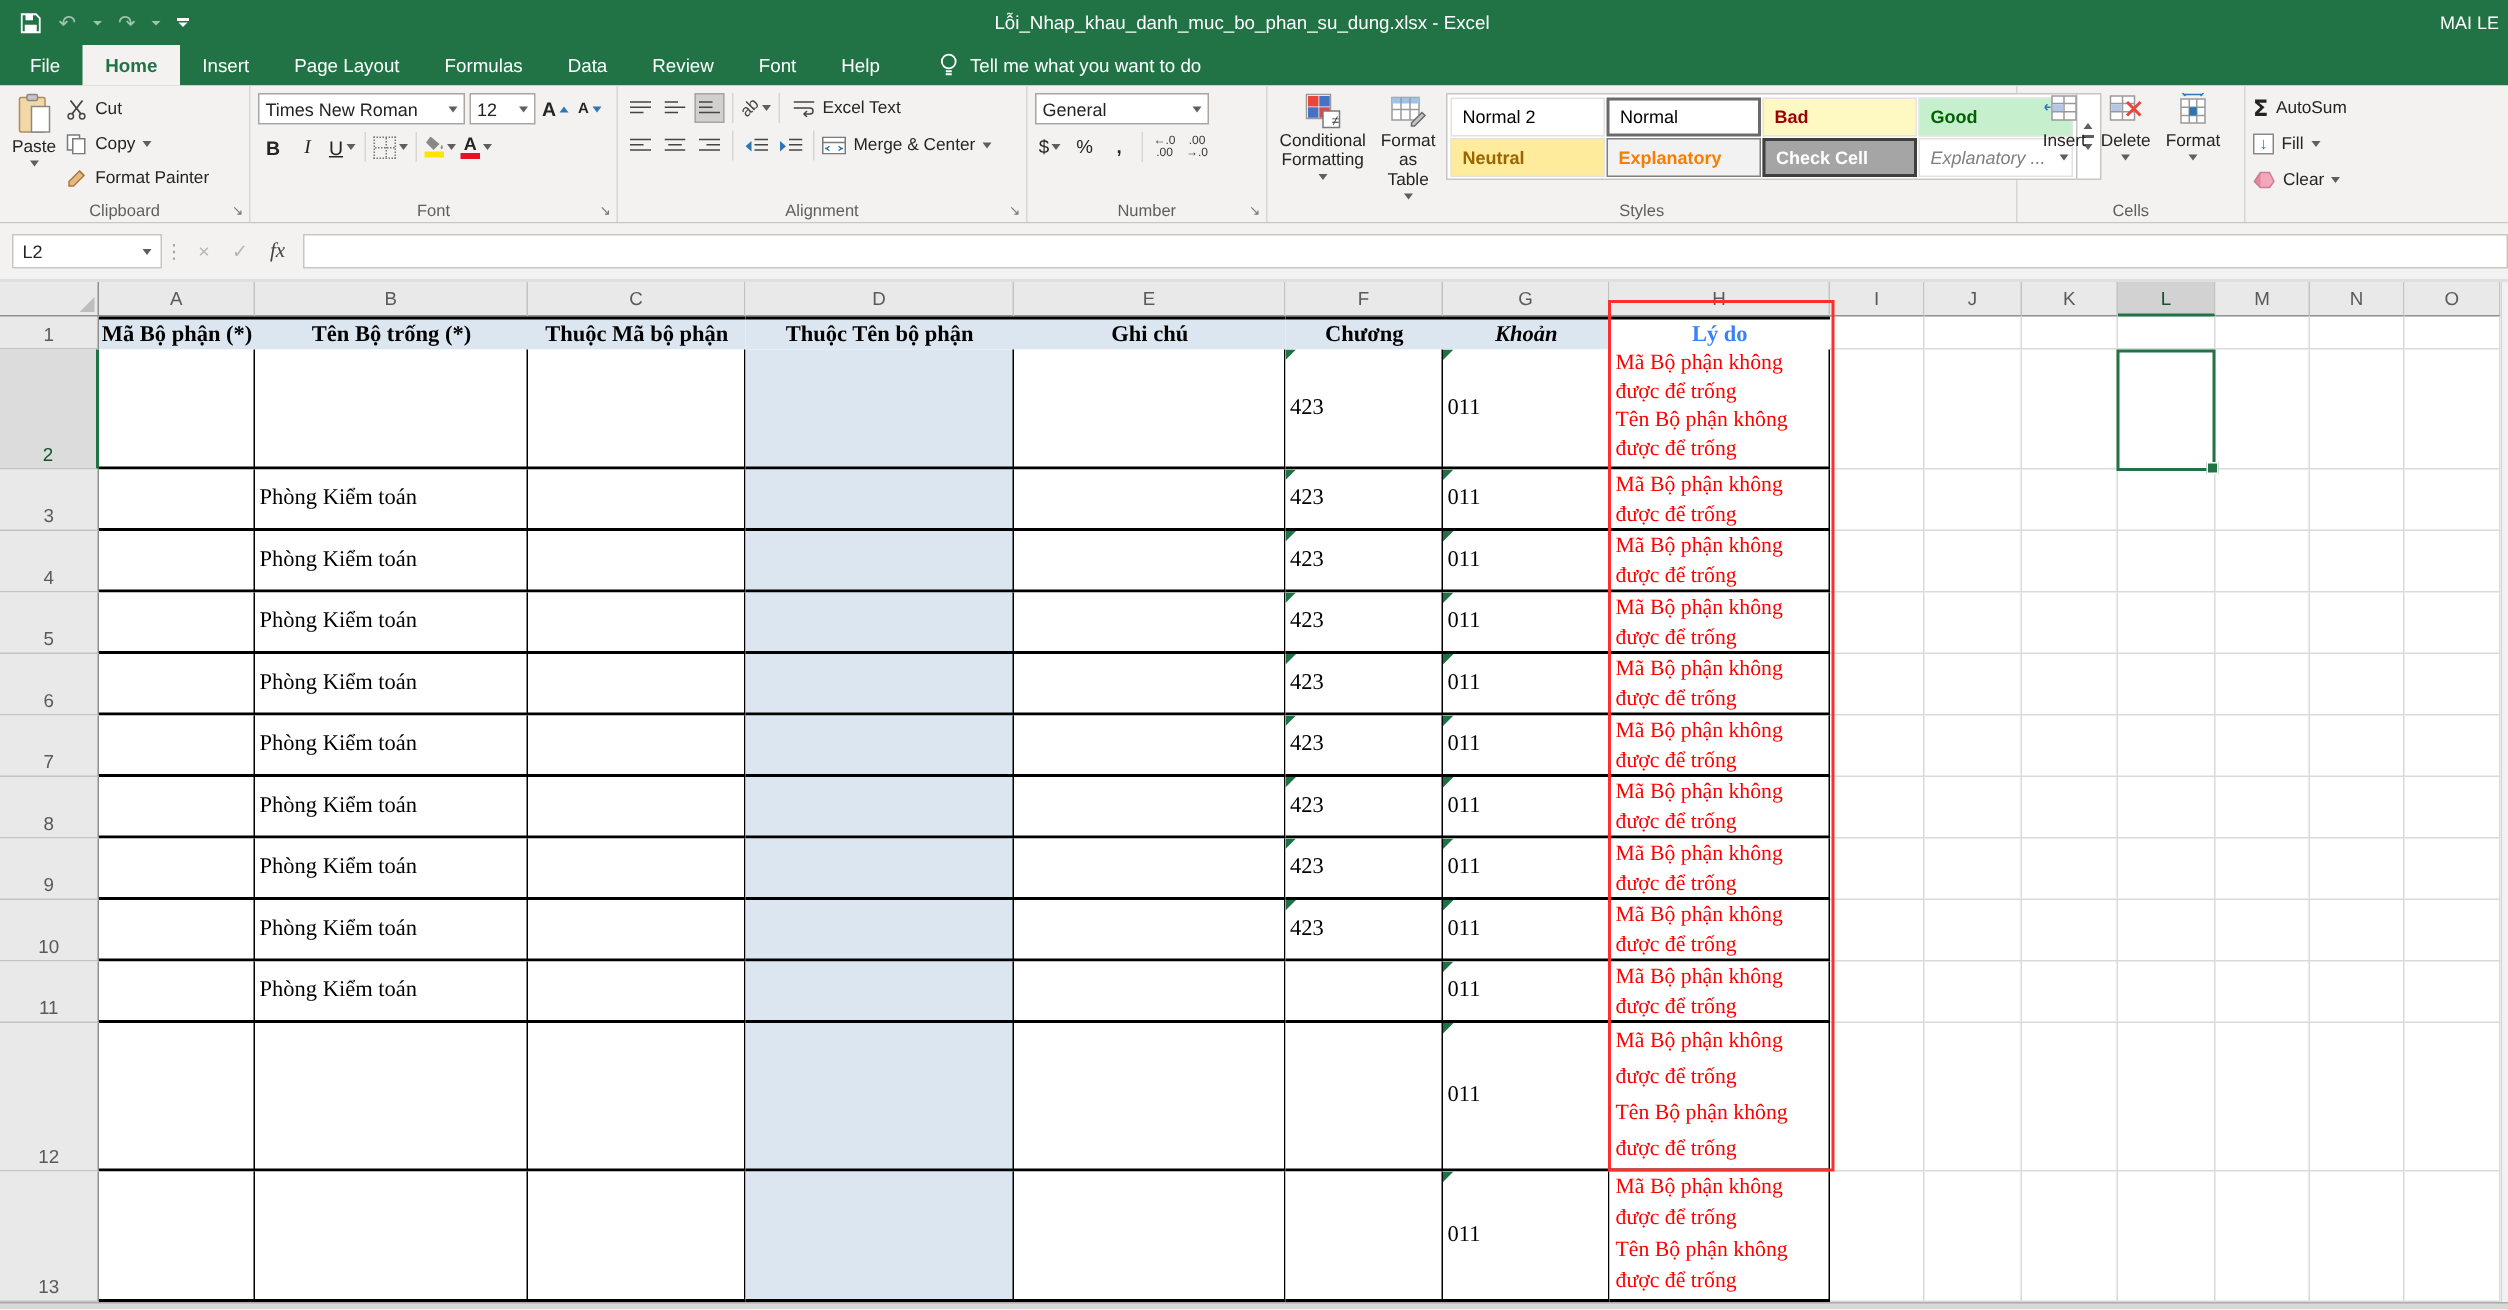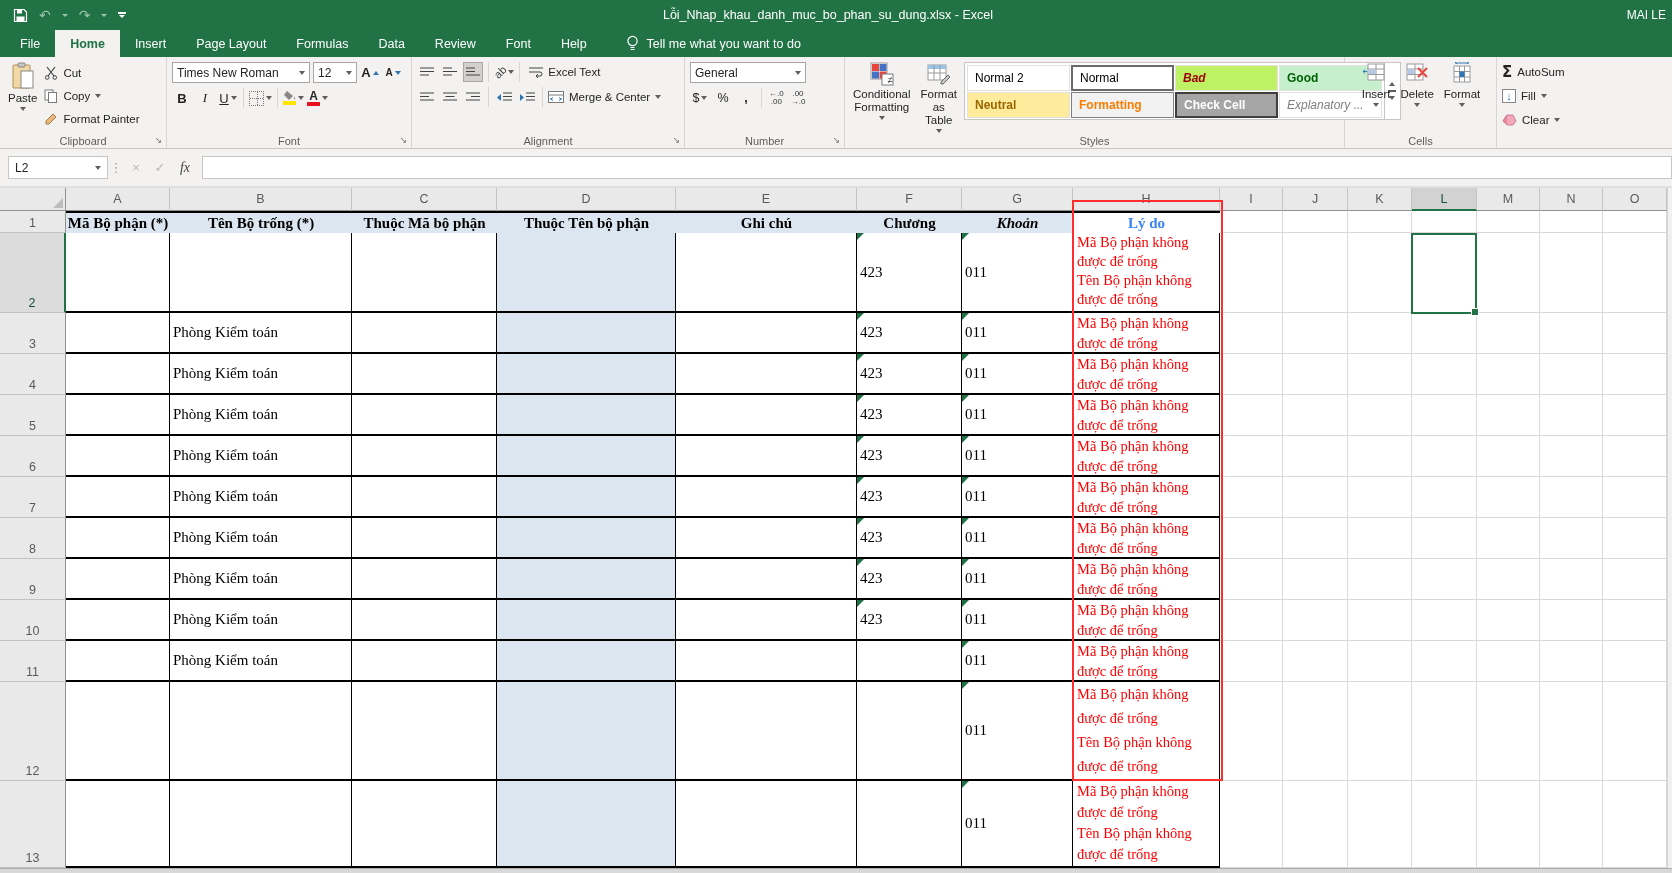--- a/index.html
+++ b/index.html
@@ -424,24 +424,24 @@
             <path d="M14 20l7-7 2 2-7 7h-2z" fill="#c8c6c4" stroke="#6a6a6a"></path>
           </svg>
       </span>
       <span>Format as Table</span>
       <span class="dd"></span>
     </div>
     <div class="gal">
       <div class="chips">
           <div class="chip " style="background: rgb(255, 255, 255); color: rgb(0, 0, 0);">Normal 2</div>
           <div class="chip selected" style="background: rgb(255, 255, 255); color: rgb(0, 0, 0);">Normal</div>
-          <div class="chip boldtxt" style="background: #bef264; color: rgb(156, 0, 6); font-style: italic;">Bad</div>
+          <div class="chip boldtxt" style="background: #fef9c3; color: rgb(156, 0, 6);">Bad</div>
           <div class="chip boldtxt" style="background: rgb(198, 239, 206); color: rgb(0, 97, 0);">Good</div>
           <div class="chip boldtxt" style="background: rgb(255, 235, 156); color: rgb(156, 101, 0);">Neutral</div>
-          <div class="chip bordered" style="background: rgb(242, 242, 242); color: rgb(250, 125, 0);">Formatting</div>
+          <div class="chip bordered" style="background: rgb(242, 242, 242); color: rgb(250, 125, 0);">Explanatory</div>
           <div class="chip check" style="background: rgb(165, 165, 165); color: rgb(255, 255, 255);">Check Cell</div>
           <div class="chip italic" style="background: rgb(255, 255, 255); color: rgb(127, 127, 127);">Explanatory ...</div>
         </div>
       <div class="galstrip">
         <span style="width:0;height:0;border-left:3.5px solid transparent;border-right:3.5px solid transparent;border-bottom:4px solid #5f5e5c"></span>
         <span class="bar"></span>
         <span class="dd"></span>
       </div>
     </div>
     <div class="glabel">Styles</div>

